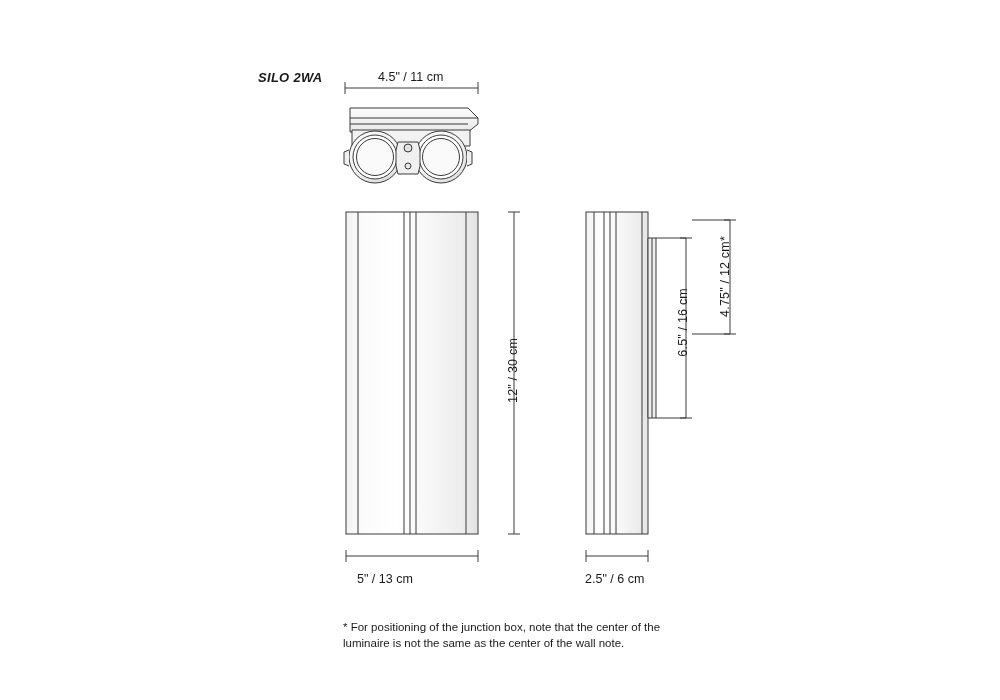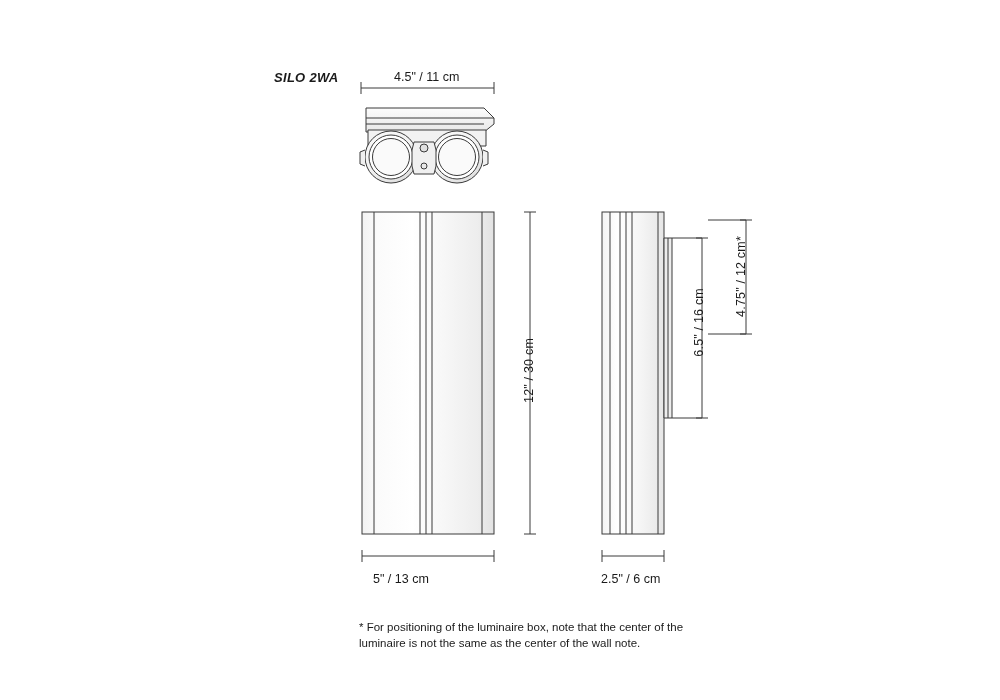--- a/index.html
+++ b/index.html
@@ -11,21 +11,21 @@
     width: 1000px;
     height: 700px;
     position: relative;
     overflow: hidden;
     font-family: "Liberation Sans", sans-serif;
     color: #1a1a1a;
   }
 
   .stage {
     position: absolute;
-    left: 16px; top: 0;
+    left: 0; top: 0;
     width: 920px;
     height: 700px;
   }
 
   
   .model-label {
     position: absolute;
     left: 258px;
     top: 70px;
     font-size: 13px;
@@ -211,17 +211,17 @@
 
   <div class="dim-text dim-side-width">2.5" / 6 cm</div>
 
   <div class="dim-vert dim-height-30">12" / 30  cm</div>
 
   <div class="dim-vert dim-height-16">6.5" / 16 cm</div>
 
   <div class="dim-vert dim-height-12">4.75" / 12 cm*</div>
 
   <div class="footnote">
-    <div>* For positioning of the luminaire box, note that the center of the</div>
+    <div>* For positioning of the junction box, note that the center of the</div>
     <div>luminaire is not the same as the center of the wall note.</div>
   </div>
 
 </div>
 
 </body></html>

